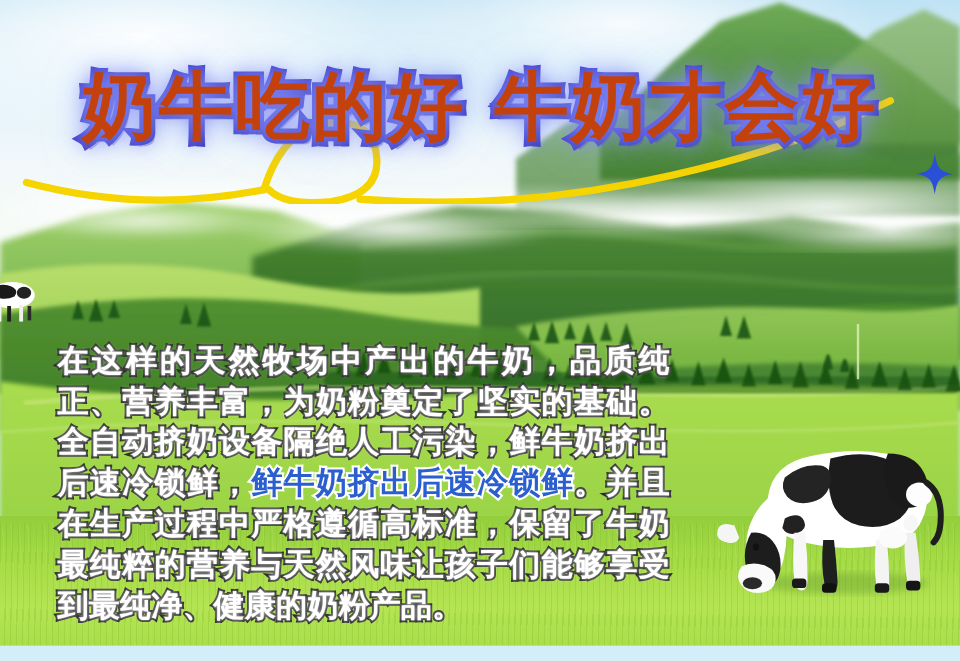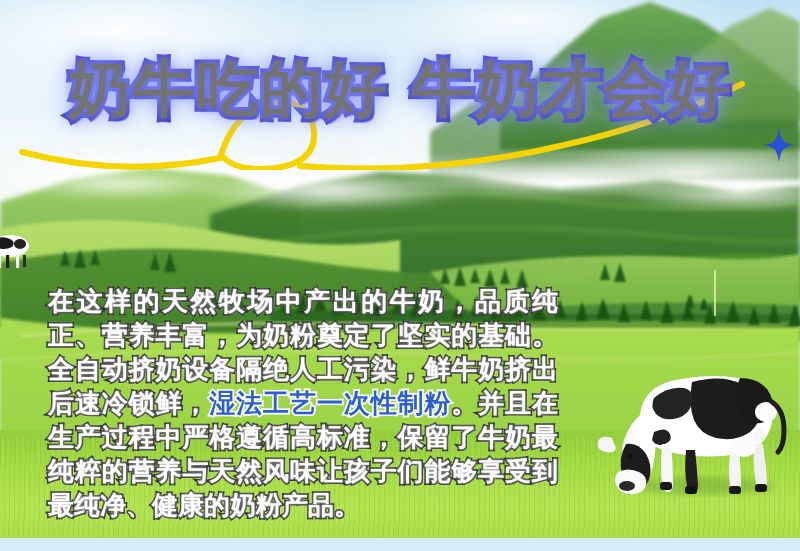--- a/index.html
+++ b/index.html
@@ -77,21 +77,21 @@
     position:absolute;left:0;top:46px;width:800px;height:88px;
     text-align:center;
   }
   .headline{
     display:inline-block;
     font-family:"DejaVu Sans","Liberation Sans",sans-serif;
     font-weight:bold;
     font-size:62px;
     line-height:86px;
     letter-spacing:2px;
-    color:#737373;
+    color:#c2410c;
     white-space:nowrap;
     -webkit-text-stroke:7px #3b39c9;
     paint-order:stroke fill;
     text-shadow:
       0 0 14px rgba(120,130,245,.95),
       0 0 24px rgba(150,160,250,.8),
       0 0 34px rgba(180,190,255,.6),
       3px 4px 0 rgba(40,40,160,.35);
   }
 
@@ -328,18 +328,18 @@
 
   <div class="headline-wrap">
     <span class="headline">奶牛吃的好 牛奶才会好</span>
   </div>
 
   <svg class="sparkle" viewBox="0 0 30 34">
     <path d="M15,0 C17,12 19,15 30,17 C19,19 17,22 15,34 C13,22 11,19 0,17 C11,15 13,12 15,0 Z" fill="#2b4fd6"></path>
   </svg>
 
   <div class="copy">
-    <span>在这样的天然牧场中产出的牛奶，品质纯正、营养丰富，为奶粉奠定了坚实的基础。全自动挤奶设备隔绝人工污染，鲜牛奶挤出后速冷锁鲜，</span><span class="hl">湿法工艺一次性制粉</span><span>。并且在生产过程中严格遵循高标准，保留了牛奶最纯粹的营养与天然风味让孩子们能够享受到最纯净、健康的奶粉产品。</span>
+    <span>在这样的天然牧场中产出的牛奶，品质纯正、营养丰富，为奶粉奠定了坚实的基础。全自动挤奶设备隔绝人工污染，鲜牛奶挤出后速冷锁鲜，</span><span class="hl">鲜牛奶挤出后速冷锁鲜</span><span>。并且在生产过程中严格遵循高标准，保留了牛奶最纯粹的营养与天然风味让孩子们能够享受到最纯净、健康的奶粉产品。</span>
   </div>
 
   <div class="bottom-strip"></div>
 
 </div>
 
 </body></html>

